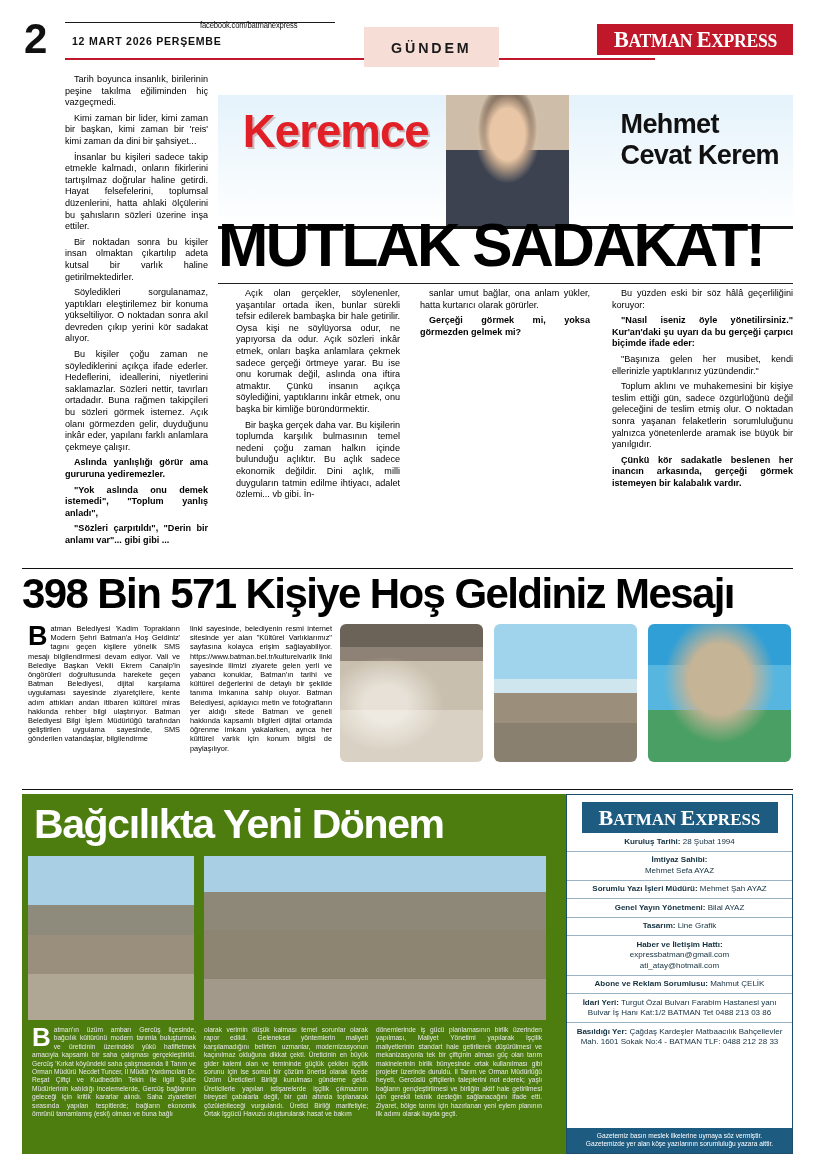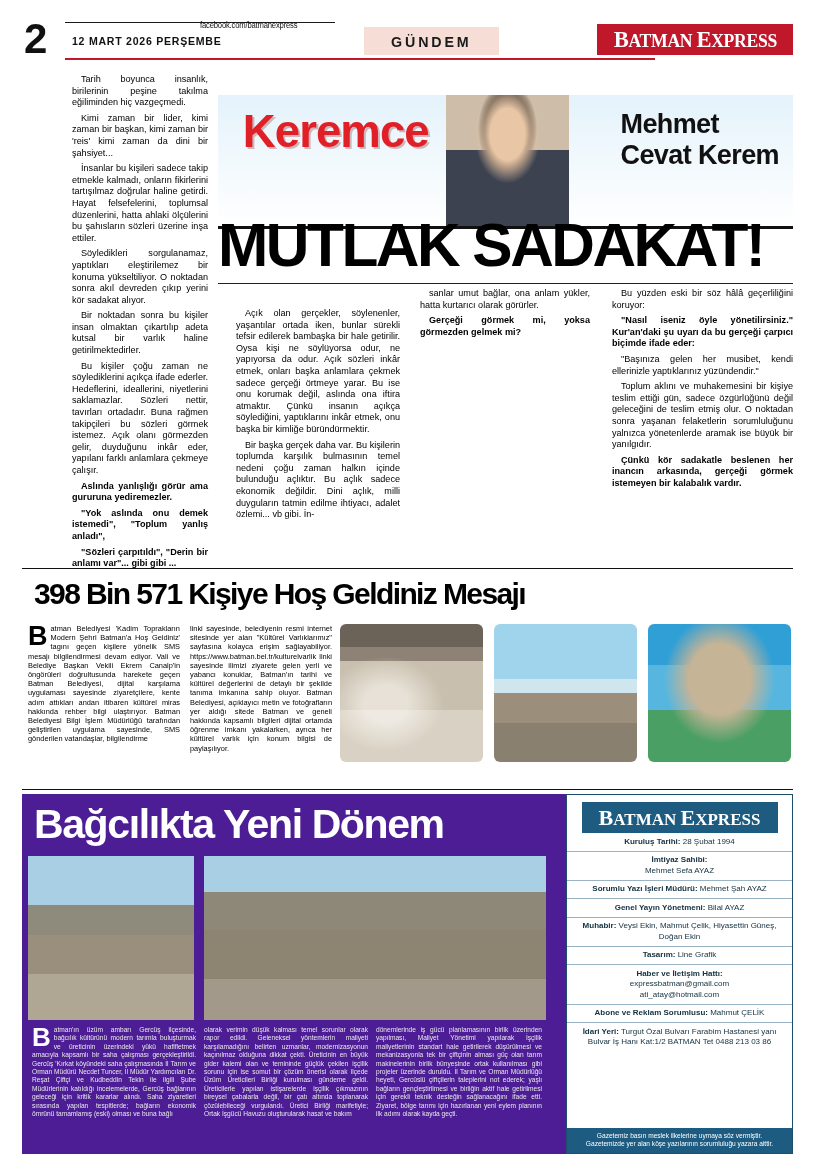--- a/index.html
+++ b/index.html
@@ -60,21 +60,21 @@
   }
   .rule-red {
     position: absolute;
     left: 65px; top: 58px;
     width: 590px;
     border-top: 2px solid #c0182a;
   }
   .section-tag {
     position: absolute;
     left: 364px; top: 27px;
-    width: 135px; height: 28px;
+    width: 135px; height: 40px;
     background: #f6ded6;
     display: flex;
     align-items: center;
     justify-content: center;
   }
   .section-tag span {
     font-size: 15px;
     font-weight: bold;
     letter-spacing: 3px;
     color: #1a1a1a;
@@ -110,21 +110,21 @@
   .col-left-text {
     position: absolute;
     left: 34px; top: 0;
     width: 152px;
     font-size: 9.1px;
     line-height: 11.6px;
     text-align: justify;
     color: #000;
     hyphens: auto;
   }
-  .col-left-text p { margin: 0 0 4px 16px; text-indent: 9px; }
+  .col-left-text p { margin: 0 0 4px 9px; text-indent: 9px; }
   .col-left-text p.b { font-weight: bold; }
 
   .header-band {
     position: absolute;
     left: 196px; top: 1px;
     width: 575px; height: 134px;
     background: linear-gradient(180deg,#e4f2fb 0%, #f4fafd 60%, #ffffff 100%);
     border-bottom: 3px solid #111;
     overflow: hidden;
     margin-top: 20px;
@@ -179,49 +179,48 @@
   .col-body {
     position: absolute;
     top: 214px;
     font-size: 9.1px;
     line-height: 11.6px;
     text-align: justify;
     color: #000;
   }
   .col-body p { margin: 0 0 4px 0; text-indent: 9px; }
   .col-body p.b { font-weight: bold; }
-  .cb1 { left: 214px; width: 164px; margin-top: 20px; }
+  .cb1 { left: 214px; width: 164px; }
   .cb2 { left: 398px; width: 170px; }
   .cb3 { left: 590px; width: 181px; }
 
   
   .sep-rule {
     position: absolute;
     left: 22px;
     width: 771px;
     border-top: 1.5px solid #111;
   }
   .art2 {
     position: absolute;
     left: 22px; top: 572px;
     width: 771px; height: 212px;
   }
   .art2-headline {
     position: absolute;
     left: 0; top: 0;
     width: 771px;
-    font-size: 30px;
+    font-size: 42px;
     font-weight: bold;
     letter-spacing: -1.6px;
     line-height: 44px;
     color: #000;
     white-space: nowrap;
     transform: scaleX(1.0);
     transform-origin: left top;
-    margin-left: 12px;
   }
   .art2-col {
     position: absolute;
     top: 52px;
     font-size: 7.4px;
     line-height: 9.2px;
     text-align: justify;
     color: #000;
   }
   .art2-col p { margin: 0; }
@@ -241,21 +240,21 @@
     border-radius: 6px;
     overflow: hidden;
     background: #ccc;
   }
 
   
   .art3 {
     position: absolute;
     left: 22px; top: 794px;
     width: 640px; height: 360px;
-    background: #4c1d95;
+    background: #4d7c0f;
     overflow: hidden;
   }
   .art3-headline {
     position: absolute;
     left: 12px; top: 8px;
     font-size: 41px;
     font-weight: bold;
     color: #ffffff;
     letter-spacing: -1.4px;
     line-height: 44px;
@@ -390,22 +389,22 @@
       <span><span>B</span><span class="sm">ATMAN </span><span>E</span><span class="sm">XPRESS</span></span>
     </div>
   </div>
 
   <div class="columnist">
 
     <div class="col-left-text">
       <p>Tarih boyunca insanlık, birilerinin peşine takılma eğiliminden hiç vazgeçmedi.</p>
       <p>Kimi zaman bir lider, kimi zaman bir başkan, kimi zaman bir 'reis' kimi zaman da dini bir şahsiyet...</p>
       <p>İnsanlar bu kişileri sadece takip etmekle kalmadı, onların fikirlerini tartışılmaz doğrular haline getirdi. Hayat felsefelerini, toplumsal düzenlerini, hatta ahlaki ölçülerini bu şahısların sözleri üzerine inşa ettiler.</p>
+      <p>Bir noktadan sonra bu kişiler insan olmaktan çıkartılıp adeta kutsal bir varlık haline getirilmektedirler.</p>
       <p>Söyledikleri sorgulanamaz, yaptıkları eleştirilemez bir konuma yükseltiliyor. O noktadan sonra akıl devreden çıkıp yerini kör sadakat alıyor.</p>
-      <p>Bir noktadan sonra bu kişiler insan olmaktan çıkartılıp adeta kutsal bir varlık haline getirilmektedirler.</p>
       <p>Bu kişiler çoğu zaman ne söylediklerini açıkça ifade ederler. Hedeflerini, ideallerini, niyetlerini saklamazlar. Sözleri nettir, tavırları ortadadır. Buna rağmen takipçileri bu sözleri görmek istemez. Açık olanı görmezden gelir, duyduğunu inkâr eder, yapılanı farklı anlamlara çekmeye çalışır.</p>
       <p class="b">Aslında yanlışlığı görür ama gururuna yediremezler.</p>
       <p class="b">"Yok aslında onu demek istemedi", "Toplum yanlış anladı",</p>
       <p class="b">"Sözleri çarpıtıldı", "Derin bir anlamı var"... gibi gibi ...</p>
     </div>
 
     <div class="header-band">
       <div class="keremce">Keremce</div>
       <div class="author-photo">
         <div class="ph-portrait"></div>
@@ -491,29 +490,29 @@
       <span><span>B</span><span class="sm">ATMAN </span><span>E</span><span class="sm">XPRESS</span></span>
     </div>
     <div id="imprint-rows">
         <div class="imp-row"><b>Kuruluş Tarihi:</b><span> 28 Şubat 1994</span></div>
         <div class="imp-row">
           <div><b>İmtiyaz Sahibi:</b></div>
           <div>Mehmet Sefa AYAZ</div>
         </div>
         <div class="imp-row"><b>Sorumlu Yazı İşleri Müdürü:</b><span> Mehmet Şah AYAZ</span></div>
         <div class="imp-row"><b>Genel Yayın Yönetmeni:</b><span> Bilal AYAZ</span></div>
-        <div class="imp-row"><b>Muhabir:</b><span> Veysi Ekin, Mahmut Çelik, Hiyasettin Güneş, Doğan Ekin</span></div>
         <div class="imp-row"><b>Tasarım:</b><span> Line Grafik</span></div>
         <div class="imp-row">
           <div><b>Haber ve İletişim Hattı:</b></div>
           <div>expressbatman@gmail.com</div>
           <div>ati_atay@hotmail.com</div>
         </div>
         <div class="imp-row"><b>Abone ve Reklam Sorumlusu:</b><span> Mahmut ÇELİK</span></div>
         <div class="imp-row"><b>İdari Yeri:</b><span> Turgut Özal Bulvarı Farabim Hastanesi yanı Bulvar İş Hanı Kat:1/2 BATMAN Tet 0488 213 03 86</span></div>
+        <div class="imp-row"><b>Basıldığı Yer:</b><span> Çağdaş Kardeşler Matbaacılık Bahçelievler Mah. 1601 Sokak No:4  -  BATMAN TLF: 0488 212 28 33</span></div>
       </div>
     <div class="imp-note">
       <div>Gazetemiz basın meslek ilkelerine uymaya söz vermiştir.</div>
       <div>Gazetemizde yer alan köşe yazılarının sorumluluğu yazara aittir.</div>
     </div>
   </div>
 
 </div>
 
 </body></html>

